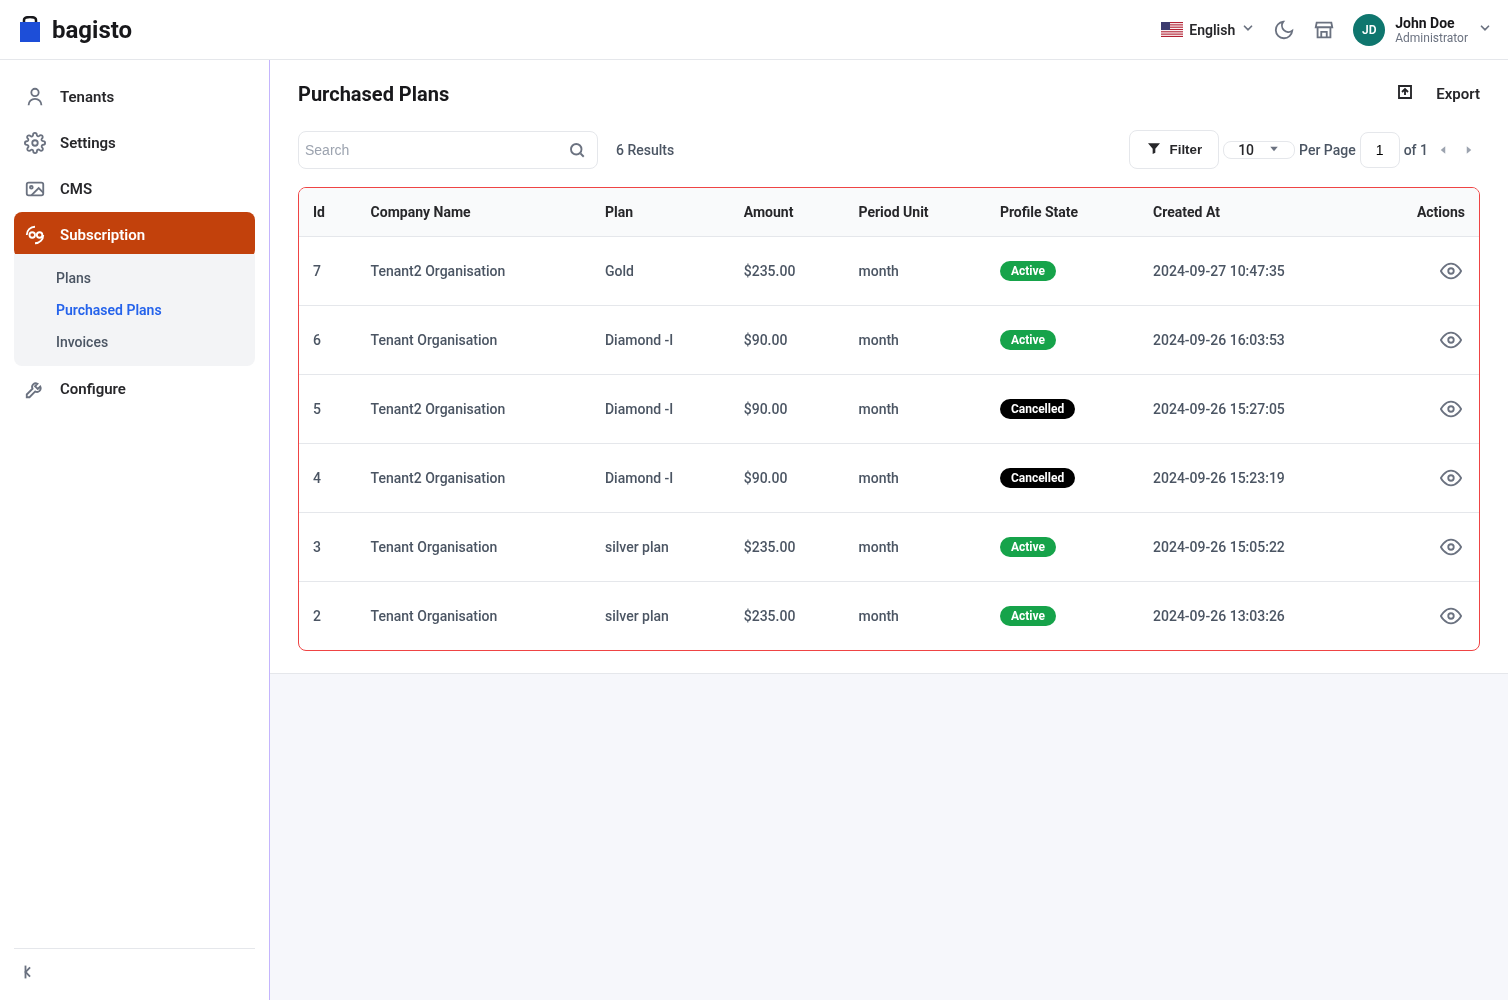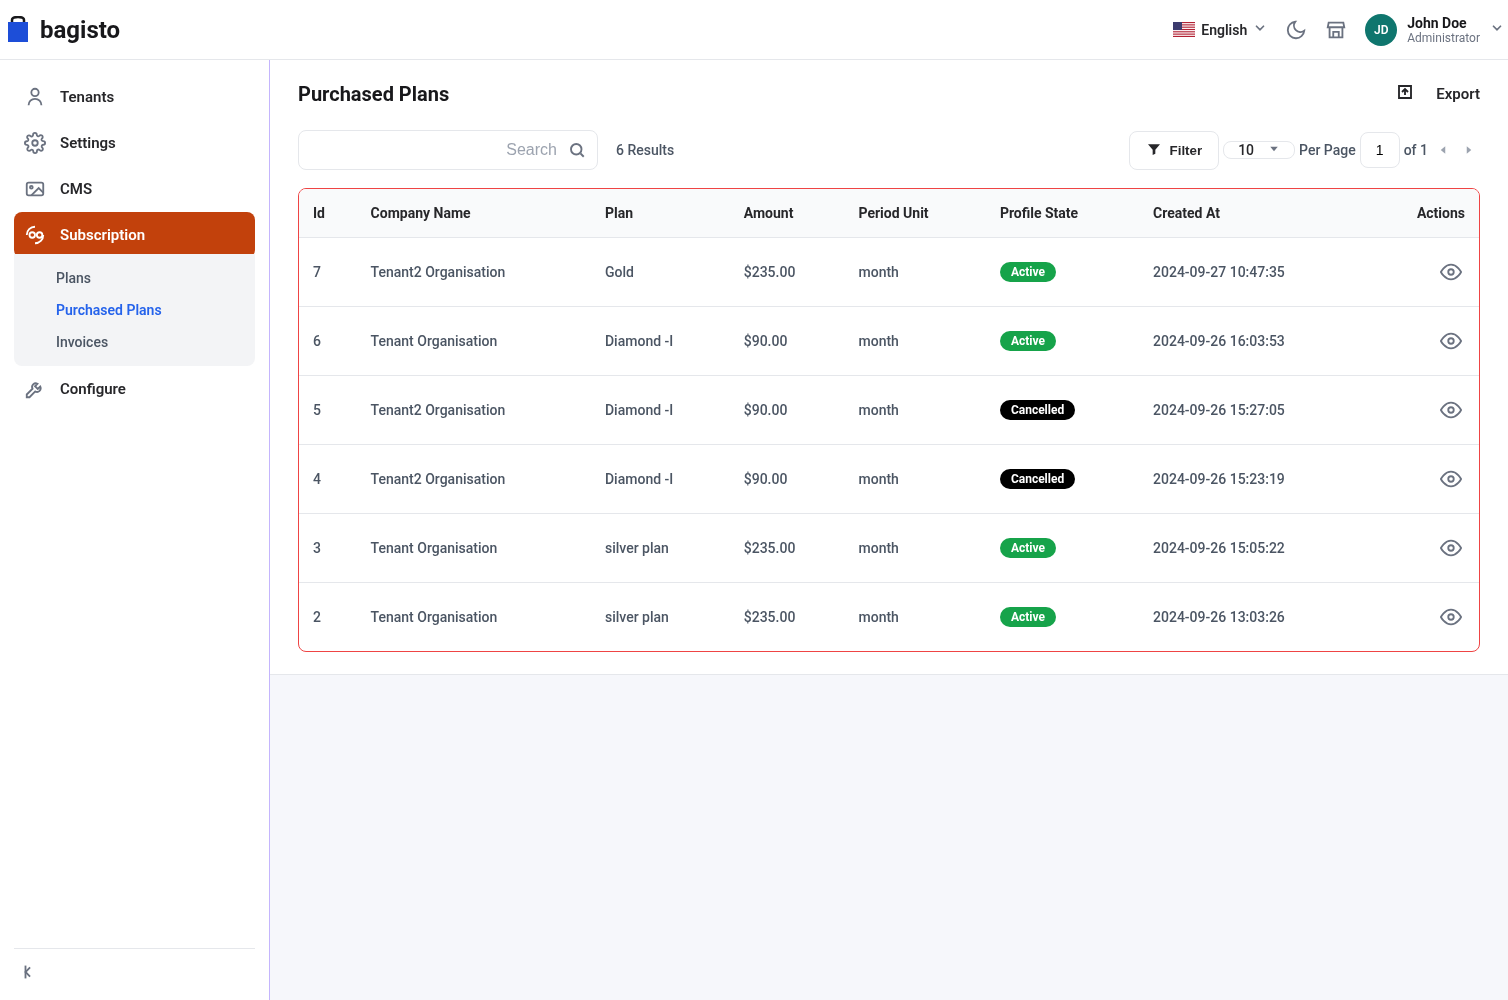--- a/index.html
+++ b/index.html
@@ -11,21 +11,21 @@
       font-family: -apple-system, BlinkMacSystemFont, 'Segoe UI', Roboto, sans-serif;
       background: #fff;
       color: #27272a;
       font-size: 14px;
     }
     .header {
       display: flex;
       justify-content: space-between;
       align-items: center;
       height: 60px;
-      padding: 0 4px;
+      padding: 0 16px;
       border-bottom: 1px solid #e5e7eb;
     }
     .logo {
       display: flex;
       align-items: center;
       gap: 8px;
       font-size: 24px;
       font-weight: 700;
       color: #18181b;
     }
@@ -201,24 +201,23 @@
     }
     .search-box {
       position: relative;
       width: 300px;
     }
     .search-input {
       width: 100%;
       padding: 10px 40px 10px 6px;
       border: 1px solid #e5e7eb;
       border-radius: 8px;
-      font-size: 16px;
+      font-size: 14px;
       outline: none;
       color: #27272a;
-      text-align: right;
     }
     .search-input::placeholder {
       color: #9ca3af;
     }
     .search-icon {
       position: absolute;
       right: 12px;
       top: 50%;
       transform: translateY(-50%);
       width: 18px;

